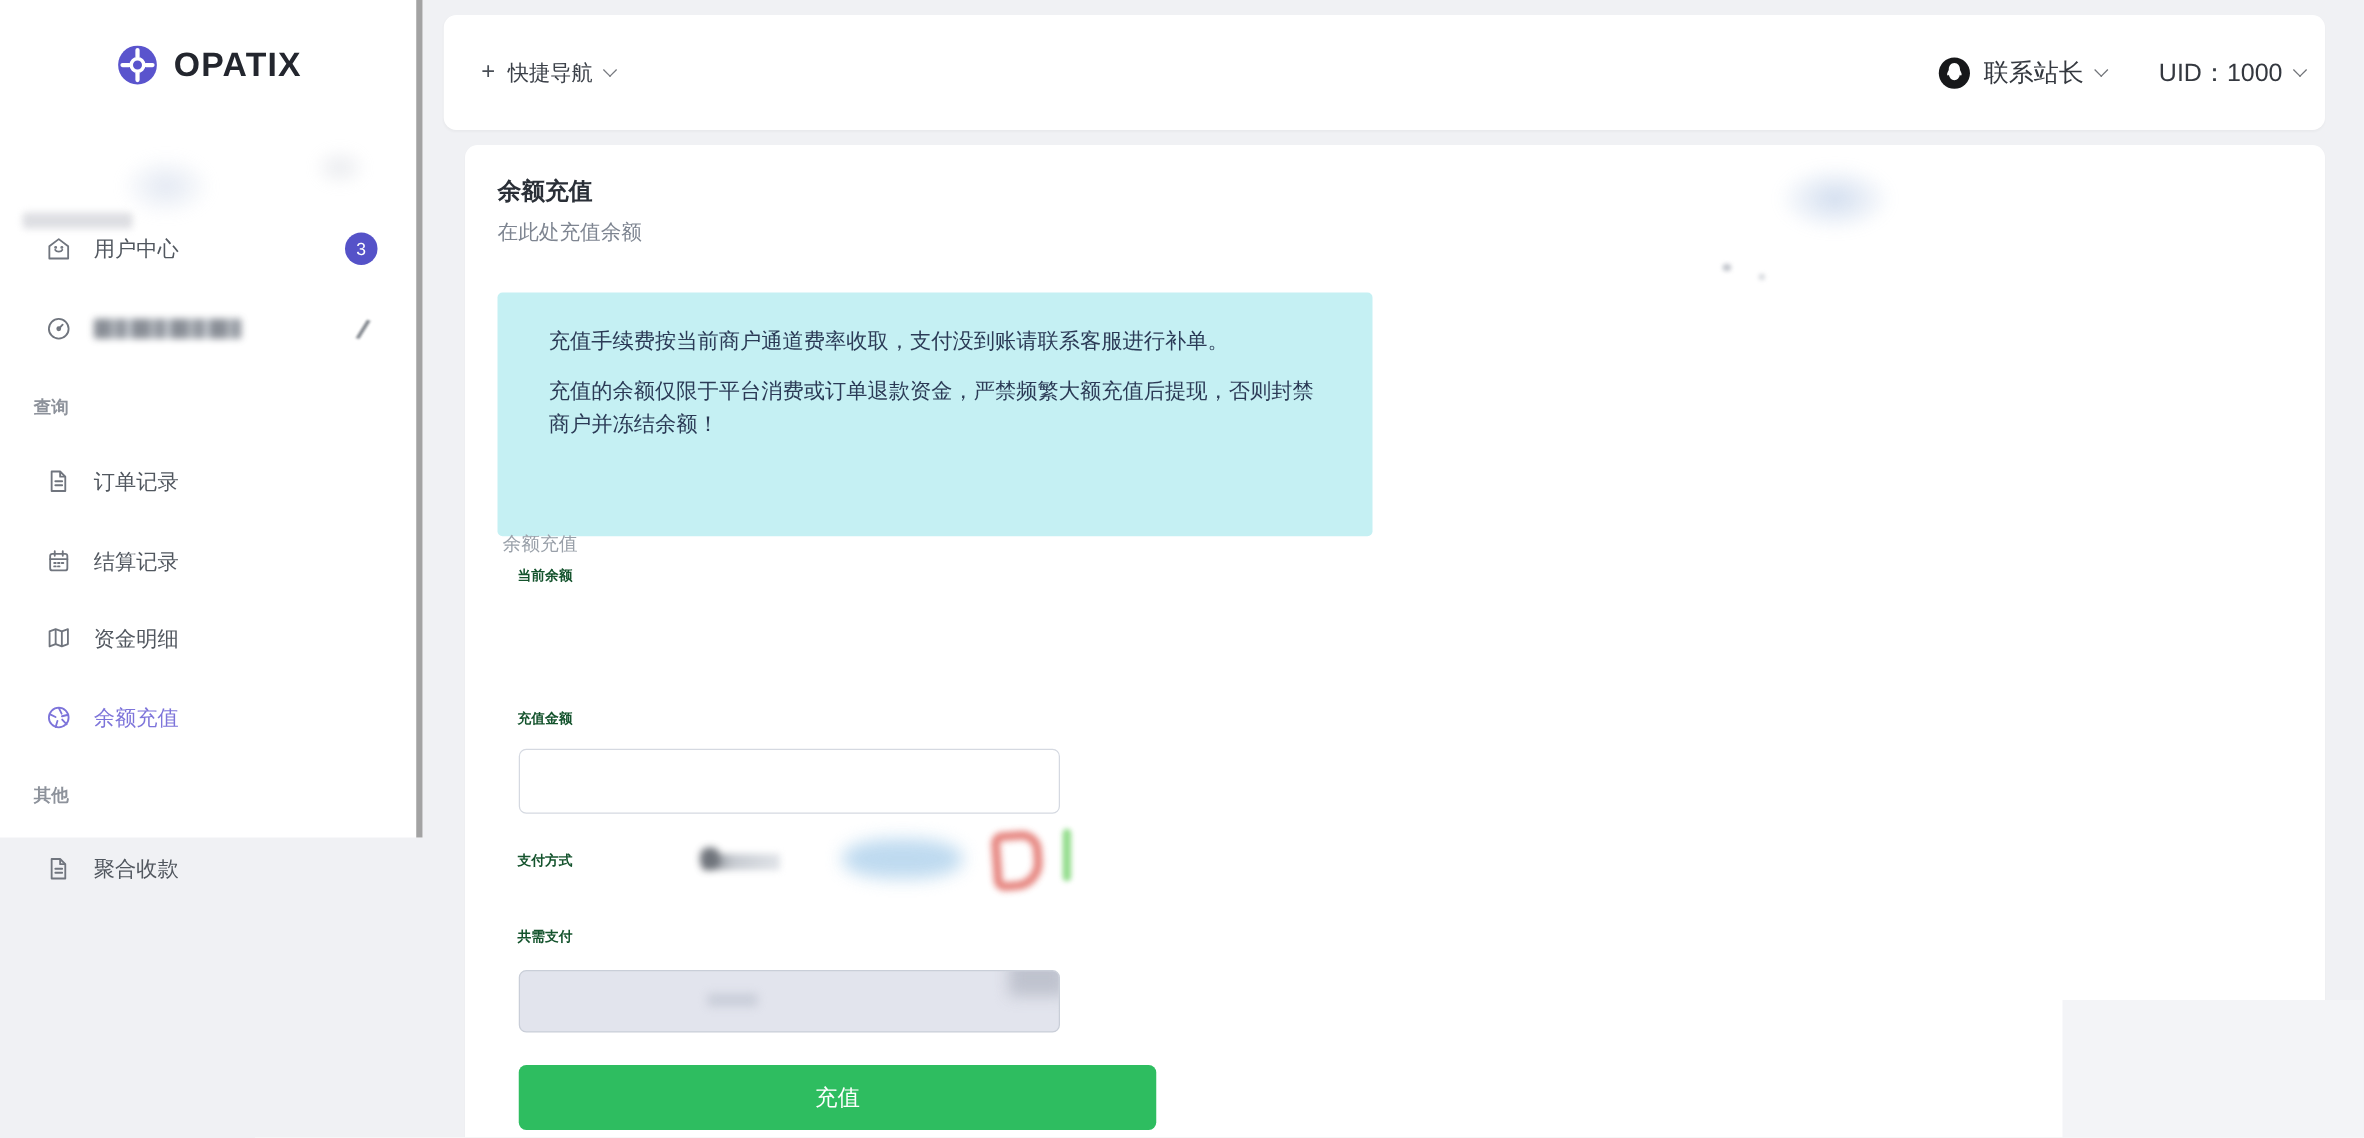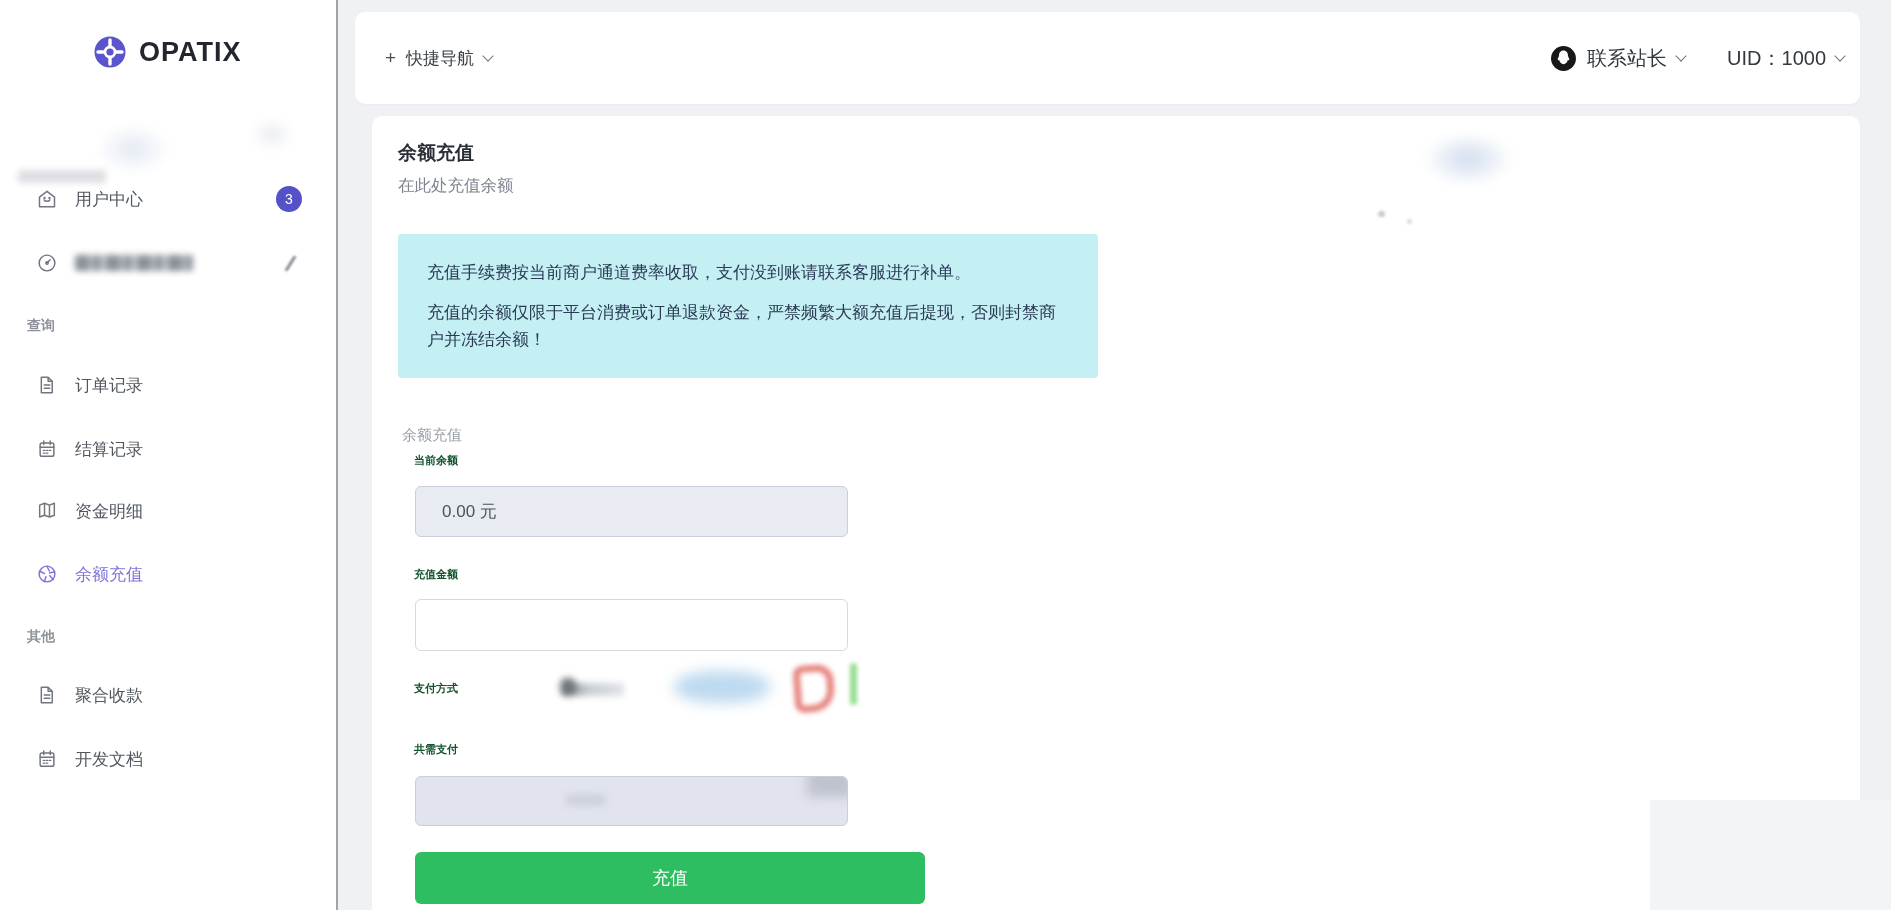--- a/index.html
+++ b/index.html
@@ -1,21 +1,21 @@
 <!DOCTYPE html>
 <html><head>
 <meta charset="utf-8">
 <style>
   * { margin:0; padding:0; box-sizing:border-box; }
   html,body { width:1891px; height:910px; overflow:hidden; }
   body { font-family:"Liberation Sans","DejaVu Sans",sans-serif; background:#f0f1f4; color:#2c323b; }
   .page { position:relative; width:1891px; height:910px; background:#f0f1f4; }
 
   
-  .sidebar { position:absolute; left:0; top:0; width:338px; height:910px; background:#fff; border-right:2px solid #a3a3a3; z-index:2; }
+  .sidebar { position:absolute; left:0; top:0; width:338px; height:670px; background:#fff; border-right:5px solid #a3a3a3; z-index:2; }
   .logo { position:absolute; left:92px; top:34px; display:flex; align-items:center; gap:11px; }
   .logo-text { font-size:27px; font-weight:bold; letter-spacing:1px; color:#23262e; }
   .nav-row { position:absolute; left:36px; width:266px; height:30px; display:flex; align-items:center; gap:17px; cursor:pointer; }
   .nav-label { font-size:17px; color:#51575f;font-family:Liberation Serif, serif; }
   .nav-row.active .nav-label { color:#7d74da; }
   .nav-header { position:absolute; left:27px; font-size:14px; font-weight:bold; color:#8d929b; }
   .badge { margin-left:auto; width:26px; height:26px; border-radius:50%; background:#5552c8; color:#fff; font-size:14px; display:flex; align-items:center; justify-content:center; }
   .icon22 { width:22px; height:22px; flex:0 0 22px; }
   
   .sb-blob1 { position:absolute; left:18px; top:170px; width:88px; height:13px; background:#d8d9de; border-radius:3px; filter:blur(3px); opacity:.85; }
@@ -31,21 +31,21 @@
   .plus { font-size:19px; color:#4a4f57; }
   .chev { display:inline-block; width:8px; height:8px; border-right:1.8px solid currentColor; border-bottom:1.8px solid currentColor; transform:rotate(45deg); margin-top:-5px; opacity:.7; }
   .topbar-right { position:absolute; right:16px; top:0; height:100%; display:flex; align-items:center; }
   .contact-group, .uid-group { display:flex; align-items:center; gap:10px; font-size:20px; color:#34383f; cursor:pointer; }
   .uid-group { margin-left:42px; }
 
   
   .card { position:absolute; left:372px; top:116px; width:1488px; height:794px; background:#fff; border-radius:10px 10px 0 0; z-index:1; box-shadow:0 1px 2px rgba(20,20,40,.03); }
   .page-title { position:absolute; left:26px; top:24px; font-size:19px; font-weight:bold; color:#2a2f37; }
   .page-sub { position:absolute; left:26px; top:59px; font-size:16.5px; color:#7e8591; }
-  .notice { position:absolute; left:26px; top:118px; width:700px; height:144px; background:#c5f0f3; border-radius:4px; padding:25px 29px; font-size:17px; line-height:1.6; color:#2b3a56; }
+  .notice { position:absolute; left:26px; top:118px; width:700px; height:195px; background:#c5f0f3; border-radius:4px; padding:25px 41px; font-size:17px; line-height:1.6; color:#2b3a56; }
   .notice p + p { margin-top:13px; }
   .form-legend { position:absolute; left:30px; top:310px; font-size:15px; color:#99a0a9; }
   .f-label { position:absolute; left:42px; font-size:11px; font-weight:bold; color:#14532d; }
   .f-input { position:absolute; left:43px; width:433px; height:51px; border-radius:6px; font-size:17px; padding:0 26px; font-family:inherit; color:#49525f; outline:none; }
   .input-disabled { background:#e9ebf2; border:1px solid #c9ced8; }
   .input-plain { background:#fff; border:1px solid #d5d9e1; }
   .input-total { background:#e2e4ed; border:1px solid #c9ced8; position:absolute; left:43px; width:433px; height:50px; border-radius:6px; overflow:hidden; }
   .input-total .sm1 { position:absolute; left:150px; top:18px; width:40px; height:10px; background:#b9bfcc; filter:blur(4px); opacity:.6; }
   .input-total .sm2 { position:absolute; right:-6px; top:-10px; width:46px; height:30px; background:#b6bac6; filter:blur(6px); opacity:.8; }
   .pay-blobs { position:absolute; left:190px; top:545px; width:310px; height:62px; }
@@ -147,28 +147,20 @@
 
     <div class="nav-row" style="top:680px;">
       <svg class="icon22" viewBox="0 0 24 24" fill="none" stroke="#70757e" stroke-width="1.6" stroke-linejoin="round">
         <path d="M5.8 3.5h7.4l4.5 4.5v12.5H5.8z"></path>
           <path d="M13.2 3.5V8h4.5"></path>
         <path d="M9 12h6M9 15.5h6" stroke-linecap="round"></path>
       </svg>
       <span class="nav-label">聚合收款</span>
     </div>
 
-    <div class="nav-row" style="top:744px;">
-      <svg class="icon22" viewBox="0 0 24 24" fill="none" stroke="#70757e" stroke-width="1.6" stroke-linejoin="round">
-        <rect x="4.5" y="5.5" width="15" height="14.5" rx="2"></rect>
-        <path d="M8.5 3.2v4M15.5 3.2v4M4.5 10.2h15" stroke-linecap="round"></path>
-        <path d="M8 13.5h1.4M11.3 13.5h1.4M14.6 13.5H16M8 16.5h1.4M11.3 16.5h1.4" stroke-linecap="round"></path>
-      </svg>
-      <span class="nav-label">开发文档</span>
-    </div>
   </aside>
 
   <header class="topbar">
     <div class="quicknav">
       <span class="plus">+</span>
       <span>快捷导航</span>
       <span class="chev"></span>
     </div>
     <div class="topbar-right">
       <div class="contact-group">
@@ -191,21 +183,20 @@
     <div class="page-sub">在此处充值余额</div>
 
     <div class="notice">
       <p>充值手续费按当前商户通道费率收取，支付没到账请联系客服进行补单。</p>
       <p>充值的余额仅限于平台消费或订单退款资金，严禁频繁大额充值后提现，否则封禁商户并冻结余额！</p>
     </div>
 
     <div class="form-legend">余额充值</div>
 
     <label class="f-label" style="top:337px;">当前余额</label>
-    <input class="f-input input-disabled" style="top: 370px;" disabled="" value="0.00 元">
 
     <label class="f-label" style="top:451px;">充值金额</label>
     <input class="f-input input-plain" style="top: 483px; height: 52px;" value="">
 
     <label class="f-label" style="top:565px;">支付方式</label>
     <div class="pay-blobs">
       <div class="pb-a"></div>
       <div class="pb-b"></div>
       <div class="pb-c"></div>
       <div class="pb-d"></div>

